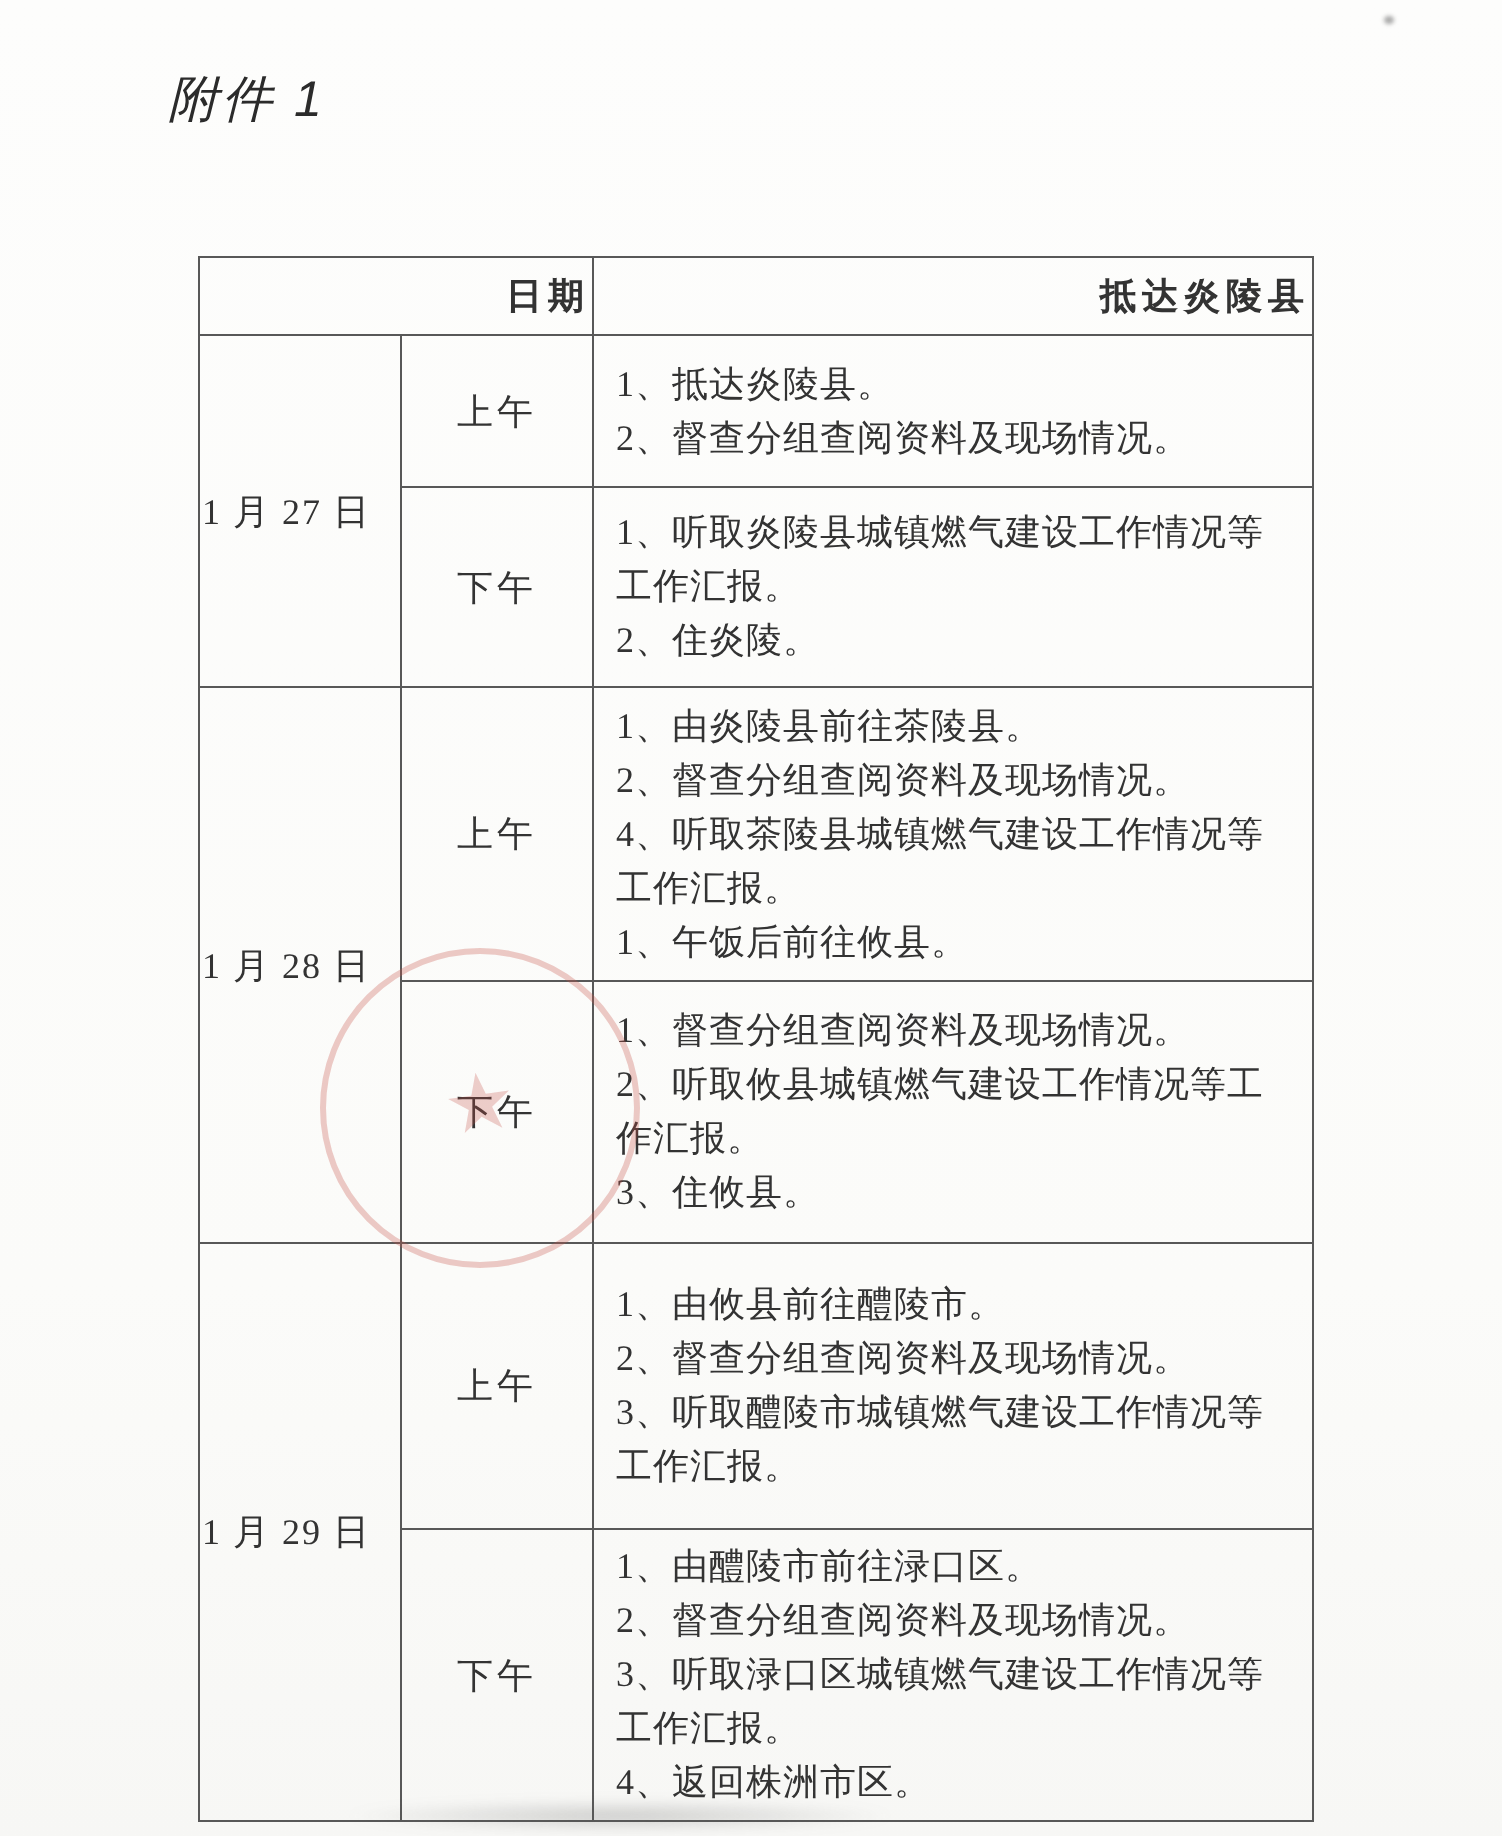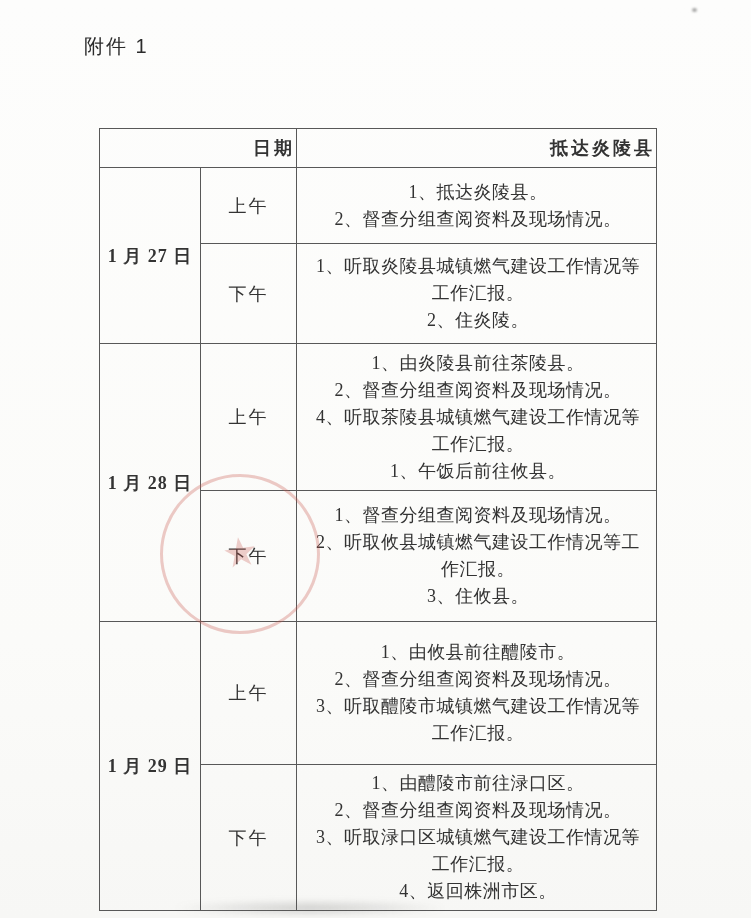--- a/index.html
+++ b/index.html
@@ -7,22 +7,23 @@
     position:relative;
     width:751px;height:918px;
     margin:0 auto;
     background:linear-gradient(180deg,#fdfdfc 0%, #fbfbf9 70%, #f7f7f5 100%);
     overflow:hidden;
     font-family:"Liberation Serif","DejaVu Serif",serif;
     color:#2f2f2f;
   }
   .attachment{
     position:absolute;left:84px;top:33px;
-    font-size:20px;letter-spacing:2px;color:#2b2b2b;
+    font-size:25px;letter-spacing:2px;color:#2b2b2b;
     font-family:"Liberation Sans","DejaVu Sans",sans-serif;
+    font-style:italic;
   }
   .doc-title{
     position:absolute;left:99px;top:78px;width:557px;
     text-align:center;font-size:29px;font-weight:bold;
     letter-spacing:1px;color:#1f1f1f;
   }
   table.schedule{
     position:absolute;left:99px;top:128px;
     width:557px;
     border-collapse:collapse;
@@ -37,33 +38,33 @@
   th.hdr{
     height:36px;
     font-weight:bold;
     font-size:19px;
     letter-spacing:3px;
     text-align:right;
     vertical-align:middle;
     color:#262626;
   }
   td.date-cell{
-    width:100px;text-align:center;vertical-align:middle;
-    letter-spacing:1px;white-space:nowrap;font-weight:bold;
+    width:100px;vertical-align:middle;
+    letter-spacing:1px;white-space:nowrap;
   }
   td.period-cell{
     width:95px;text-align:center;vertical-align:middle;
     letter-spacing:2px;
   }
   td.work-cell{
     vertical-align:middle;
     padding:5px 8px 5px 11px;
     line-height:27px;
   }
-  .work-item{letter-spacing:0.5px;text-align:center;}
+  .work-item{letter-spacing:0.5px;}
   .h65{height:65px}.h89{height:89px}.h136{height:136px}
   .h120{height:120px}.h132{height:132px}.h135{height:135px}
   .note{
     position:absolute;left:100px;top:858px;
     font-size:18px;letter-spacing:1.5px;color:#333;
   }
   
   .seal{
     position:absolute;left:160px;top:474px;width:154px;height:154px;
     border:3px solid rgba(198,84,74,0.30);

